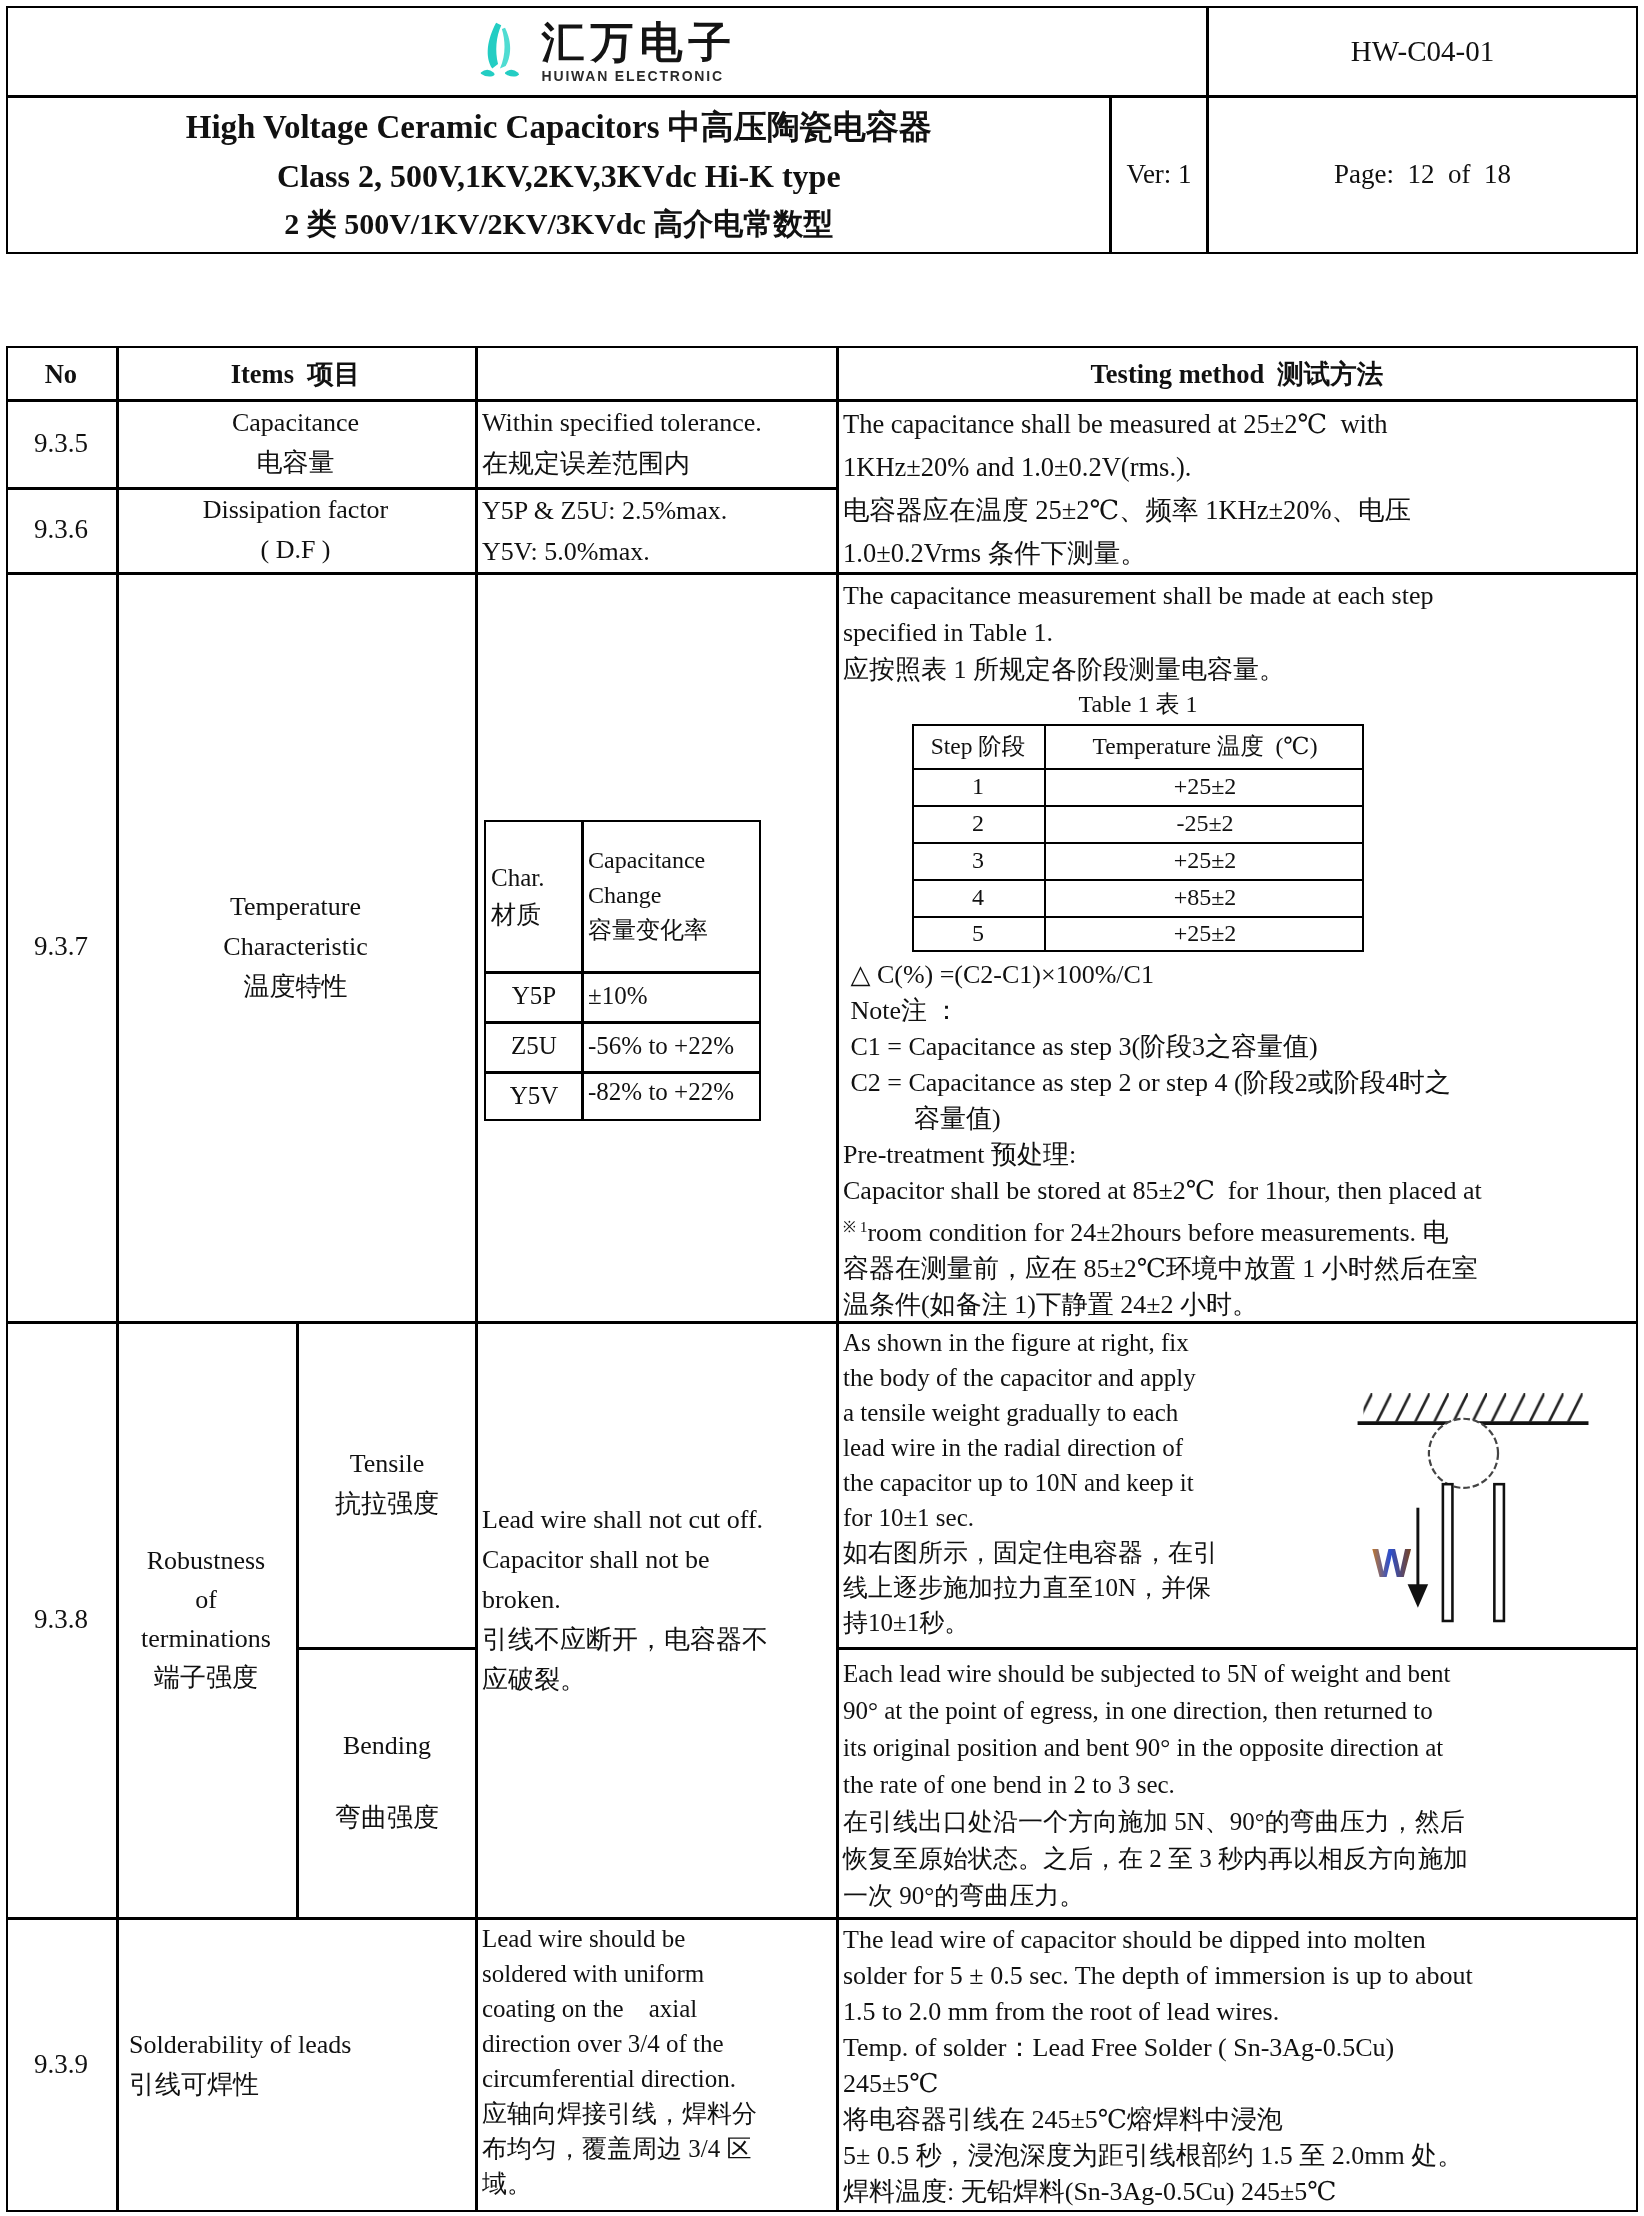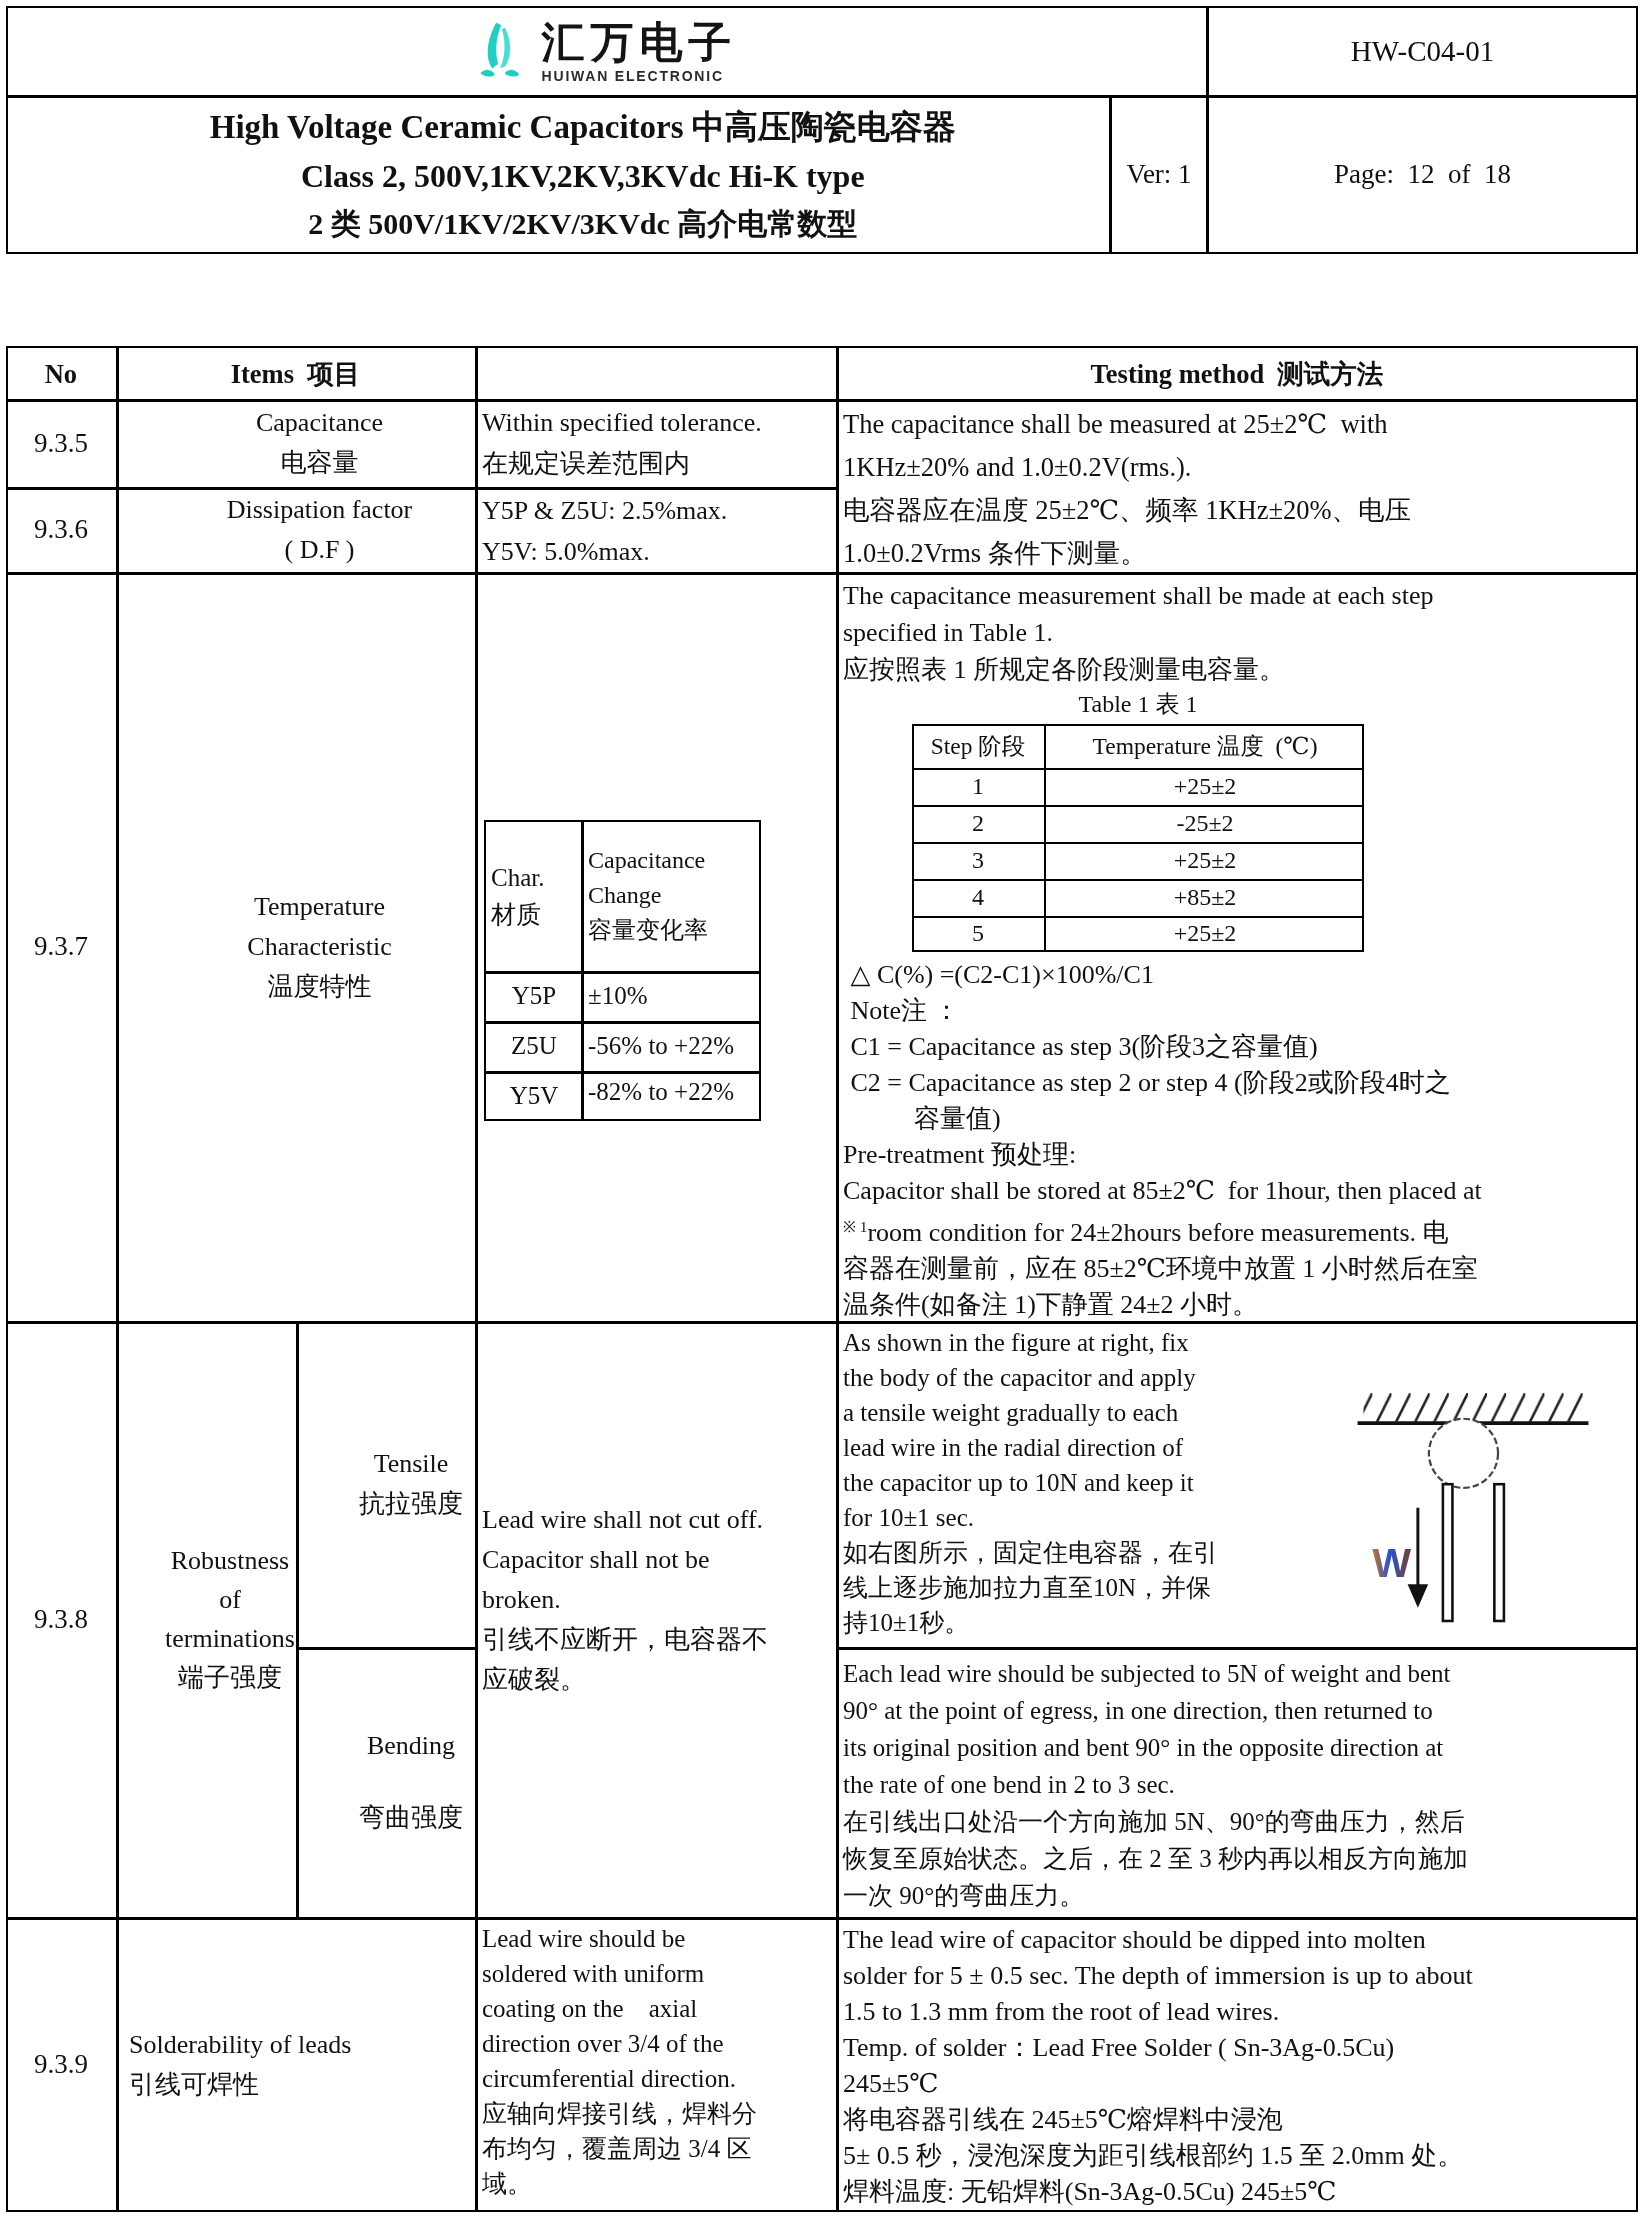--- a/index.html
+++ b/index.html
@@ -1,21 +1,21 @@
 <!DOCTYPE html>
 <html style="font-size:11.8px"><head>
 <meta charset="utf-8">
 <style>
   html,body{margin:0;padding:0;background:#e8e8e8;}
   .page{position:relative;width:1645px;height:2216px;background:#ffffff;
         font-family:"Liberation Serif","DejaVu Serif",serif;color:#111;overflow:hidden;}
   .abs{position:absolute;}
   .vl,.hl{position:absolute;background:#000;}
   .cellC{position:absolute;display:flex;align-items:center;justify-content:center;text-align:center;}
-  .colV{position:absolute;display:flex;flex-direction:column;align-items:center;justify-content:center;text-align:center;padding-left:24px;}
+  .colV{position:absolute;display:flex;flex-direction:column;align-items:center;justify-content:center;text-align:center;}
   .colL{position:absolute;display:flex;flex-direction:column;justify-content:center;align-items:flex-start;text-align:center;}
   .ln{display:block;white-space:pre;}
   .b{font-weight:bold;}
   .logo-wrap{display:flex;align-items:center;gap:13.2px;}
   .logo-txt{display:flex;flex-direction:column;align-items:flex-start;}
   .logo-cn{font-family:"Liberation Sans","DejaVu Sans",sans-serif;font-weight:bold;font-size:43px;letter-spacing:5.9px;color:#141414;line-height:1.05;}
   .logo-en{font-family:"Liberation Sans","DejaVu Sans",sans-serif;font-weight:bold;font-size:14px;letter-spacing:1.8px;color:#2b2b2b;margin-top:2.9px;}
   .sup{font-size:15.4px;vertical-align:8.8px;}
   .ind-cont{margin-left:71px;}
   .ind-sm{margin-left:7.4px;}
@@ -309,21 +309,21 @@
     <span class="ln">coating on the    axial</span>
     <span class="ln">direction over 3/4 of the</span>
     <span class="ln">circumferential direction.</span>
     <span class="ln">应轴向焊接引线，焊料分</span>
     <span class="ln">布均匀，覆盖周边 3/4 区</span>
     <span class="ln">域。</span>
   </div>
   <div class="abs" style="left:843px;top:1922px;width:791px;font-size:26px;line-height:36px;">
     <span class="ln">The lead wire of capacitor should be dipped into molten</span>
     <span class="ln">solder for 5 ± 0.5 sec. The depth of immersion is up to about</span>
-    <span class="ln">1.5 to 1.3 mm from the root of lead wires.</span>
+    <span class="ln">1.5 to 2.0 mm from the root of lead wires.</span>
     <span class="ln">Temp. of solder：Lead Free Solder ( Sn-3Ag-0.5Cu)</span>
     <span class="ln">245±5℃</span>
     <span class="ln">将电容器引线在 245±5℃熔焊料中浸泡</span>
     <span class="ln">5± 0.5 秒，浸泡深度为距引线根部约 1.5 至 2.0mm 处。</span>
     <span class="ln">焊料温度: 无铅焊料(Sn-3Ag-0.5Cu) 245±5℃</span>
   </div>
 
 </div>
 
 

